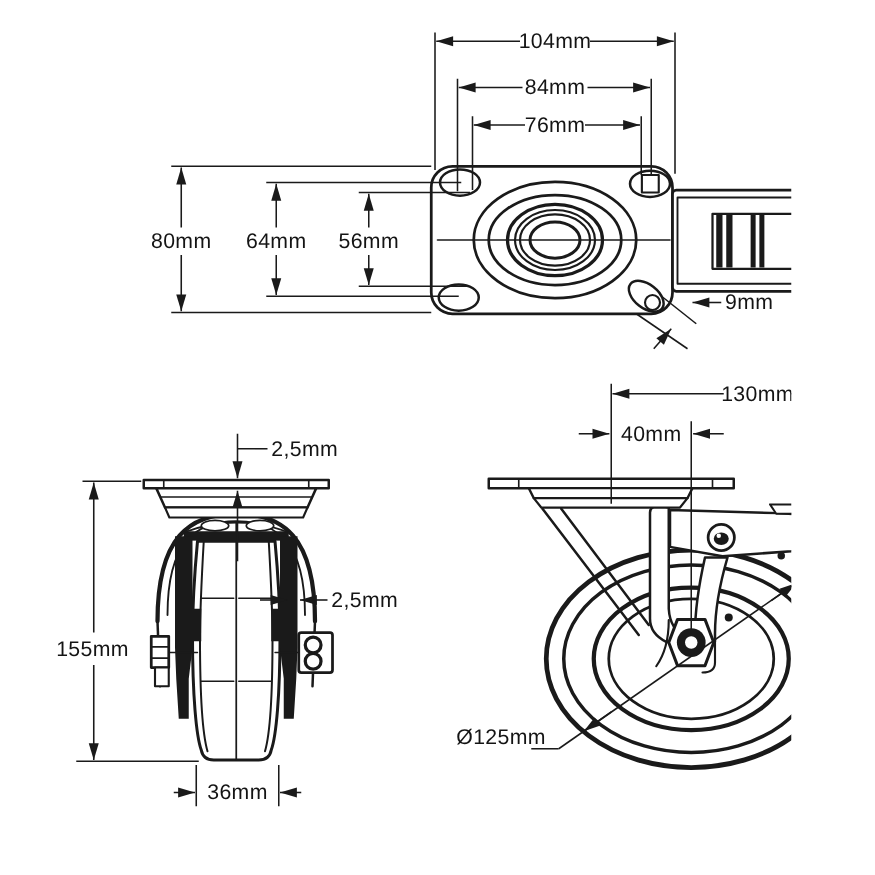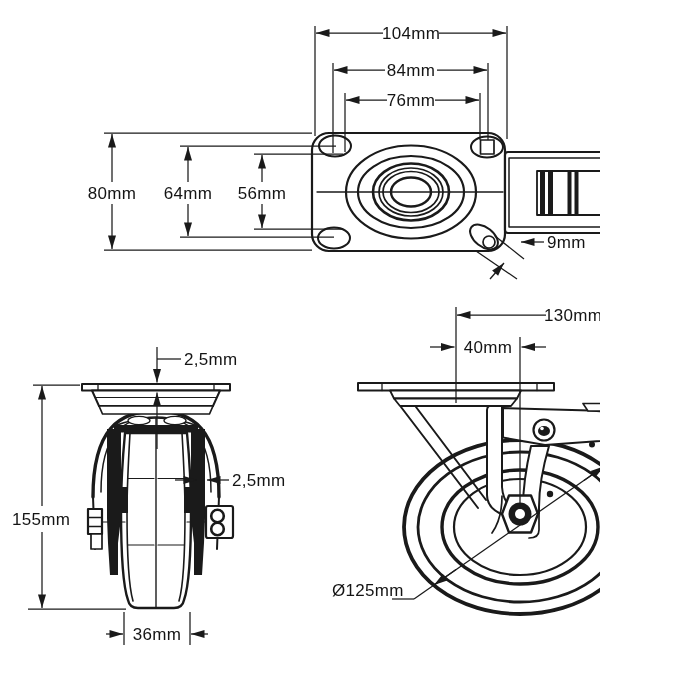--- a/index.html
+++ b/index.html
@@ -1,16 +1,16 @@
 <!DOCTYPE html>
 <html><head>
 <meta charset="utf-8">
 <style>
   html,body{margin:0;padding:0;background:#ffffff;}
-  #stage{width:600px;height:700px;position:relative;background:#ffffff;overflow:hidden;}
+  #stage{width:600px;height:700px;position:relative;background:#ffffff;overflow:hidden;padding-left:33px;}
   svg{display:block;}
   .part{stroke:#1a1a1a;fill:none;stroke-linecap:round;stroke-linejoin:round;}
   .partw{stroke:#1a1a1a;fill:#ffffff;stroke-linecap:round;stroke-linejoin:round;}
   .dark{fill:#1a1a1a;stroke:none;}
   .dim{stroke:#1a1a1a;stroke-width:1.25;fill:none;}
   .dim-label{font-family:"Liberation Sans","DejaVu Sans",sans-serif;font-size:17px;fill:#141414;letter-spacing:0.3px;}
 </style>
 </head>
 <body>
 

